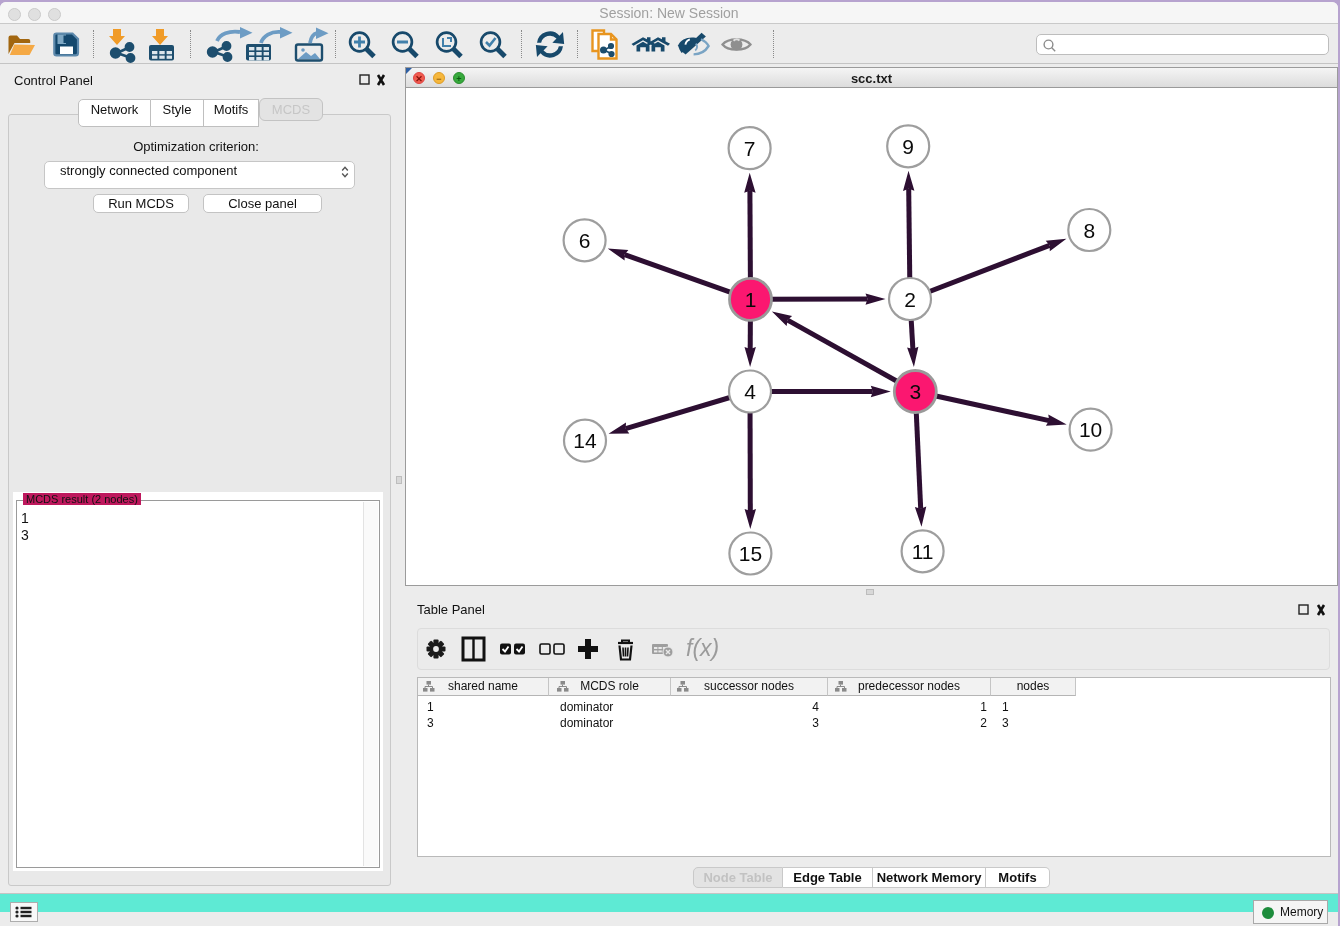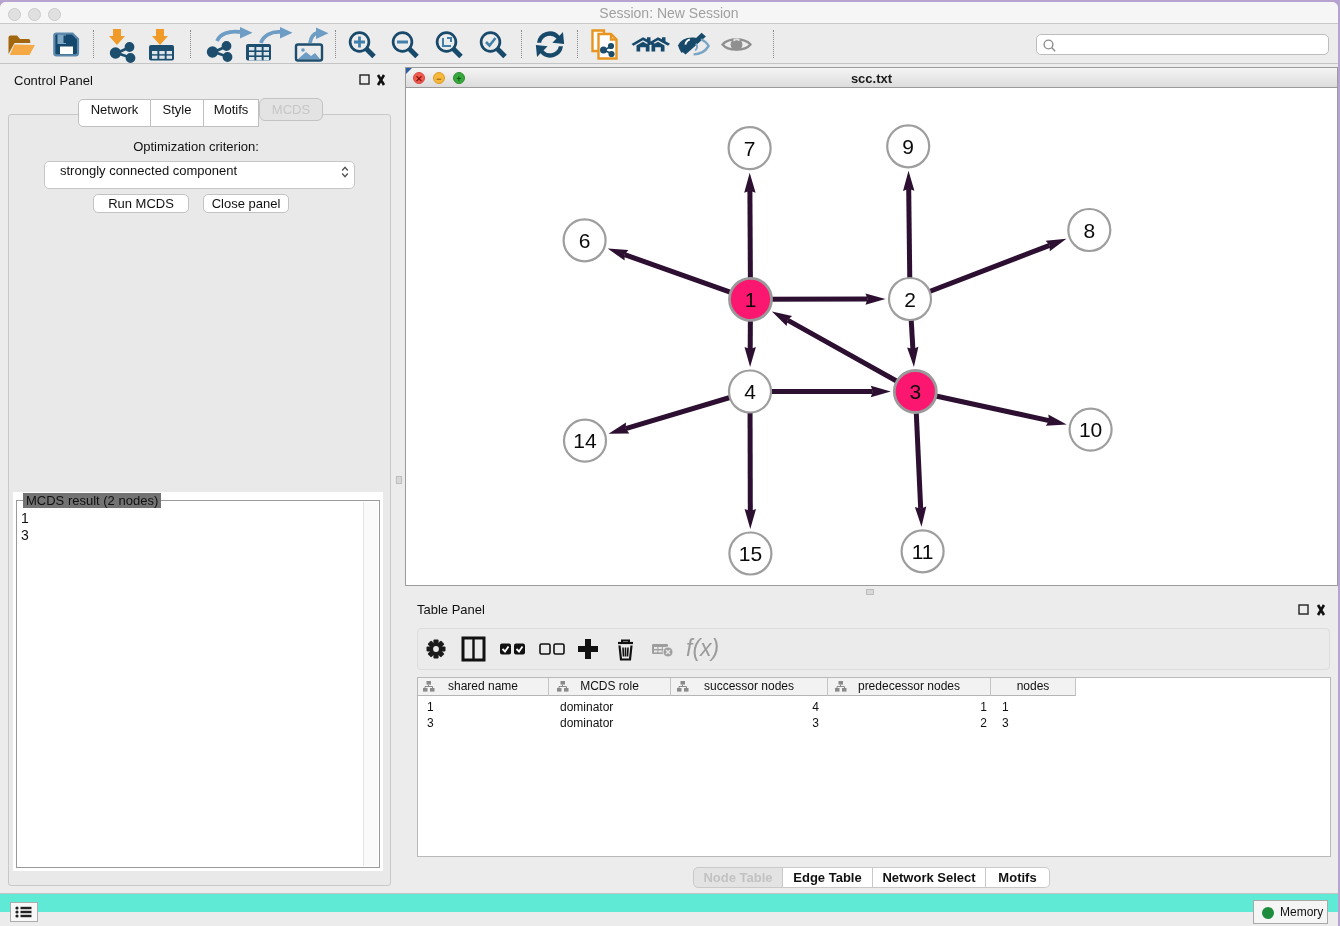--- a/index.html
+++ b/index.html
@@ -15,21 +15,21 @@
 
 .tab{position:absolute;top:97px;height:28px;z-index:3;background:#fff;border:1px solid #bfbfbf;font-size:13px;color:#111;text-align:center;line-height:19px;}
 #tab-mcds{position:absolute;top:96px;height:23px;z-index:2;background:#e3e3e3;border:1px solid #c3c3c3;border-radius:6px;font-size:13px;color:#c6c6c6;text-align:center;line-height:21px;}
 #cp-panel{position:absolute;left:8px;top:112px;width:383px;height:772px;background:#e9e9e9;border:1px solid #c9c9c9;border-radius:3px;}
 #opt-label{position:absolute;left:0;top:137px;width:392px;text-align:center;font-size:13px;color:#111;}
 #dropdown{position:absolute;left:44px;top:159px;width:311px;height:28px;background:#fff;border:1px solid #c6c6c6;border-radius:5px;font-size:13px;color:#111;line-height:18px;padding-left:15px;}
 .btn{position:absolute;top:192px;height:19px;background:#fff;border:1px solid #c3c3c3;border-radius:5px;font-size:13px;color:#111;text-align:center;line-height:17px;}
 
 #mcds-box{position:absolute;left:13px;top:490px;width:370px;height:379px;background:#fff;}
 #mcds-border{position:absolute;left:3px;top:8px;right:3px;bottom:3px;border:1px solid #9a9a9a;}
-#mcds-title{position:absolute;left:10px;top:1px;background:#737373;padding:0 3px;font-size:13px;color:#111;}
+#mcds-title{position:absolute;left:10px;top:1px;background:#be185d;padding:0 3px;font-size:11px;color:#111;}
 #mcds-text{position:absolute;left:8px;top:18px;font-size:14px;color:#111;line-height:17px;}
 #mcds-scroll{position:absolute;right:5px;top:10px;width:15px;bottom:5px;background:#fafafa;border-left:1px solid #e3e3e3;}
 
 #net-win{position:absolute;left:405px;top:65px;width:933px;height:519px;border:1px solid #9b9b9b;background:#fff;}
 #net-titlebar{position:absolute;left:0;top:0;width:100%;height:20px;background:linear-gradient(#f5f5f5,#dcdcdc);border-bottom:1px solid #9a9a9a;}
 #net-title{position:absolute;top:3px;width:100%;text-align:center;font-size:13px;font-weight:700;color:#1a1a1a;}
 .mtl{position:absolute;top:4px;width:12px;height:12px;border-radius:50%;font-size:9px;font-weight:700;text-align:center;line-height:12px;}
 
 #hsplit{position:absolute;left:405px;top:585px;width:933px;height:10px;background:#ececec;}
 
@@ -224,21 +224,21 @@
   <div id="tab-mcds" style="left:259px;width:64px;">MCDS</div>
   <div id="cp-panel"></div>
   <div id="opt-label">Optimization criterion:</div>
   <div id="dropdown">strongly connected component
     <svg style="right:5px;top:4px;" width="8" height="12" viewBox="0 0 10 14">
         <path d="M1.5 5 L5 1.2 L8.5 5" fill="none" stroke="#555" stroke-width="1.8"></path>
         <path d="M1.5 9 L5 12.8 L8.5 9" fill="none" stroke="#555" stroke-width="1.8"></path>
       </svg>
   </div>
   <div class="btn" style="left:93px;width:96px;">Run MCDS</div>
-  <div class="btn" style="left:203px;width:86px;">Close panel</div>
+  <div class="btn" style="left:203px;width:119px;">Close panel</div>
   <div id="mcds-box">
     <div id="mcds-border"></div>
     <div id="mcds-title">MCDS result (2 nodes)</div>
     <div id="mcds-text">1<br>3</div>
     <div id="mcds-scroll"></div>
   </div>
 
   <div id="net-win">
     <svg style="left:0;top:0;z-index:5;" width="6" height="6">
         <polygon points="0,0 6,0 0,6" fill="#2e5fa3"></polygon>
@@ -416,21 +416,21 @@
     <div class="td" style="left:584px;top:21px;">1</div>
     <div class="td" style="left:9px;top:37px;">3</div>
     <div class="td" style="left:142px;top:37px;">dominator</div>
     <div class="td" style="left:253px;top:37px;width:148px;text-align:right;">3</div>
     <div class="td" style="left:410px;top:37px;width:159px;text-align:right;">2</div>
     <div class="td" style="left:584px;top:37px;">3</div>
   </div>
 
   <div class="btab" style="left:693px;width:90px;border-radius:5px 0 0 5px;background:#e3e3e3;color:#c2c2c2;">Node Table</div>
   <div class="btab" style="left:783px;width:90px;border-left:none;">Edge Table</div>
-  <div class="btab" style="left:873px;width:113px;border-left:none;">Network Select</div>
+  <div class="btab" style="left:873px;width:113px;border-left:none;">Network Memory</div>
   <div class="btab" style="left:986px;width:64px;border-left:none;border-radius:0 5px 5px 0;">Motifs</div>
 
   <div id="statusbar">
     <div id="listbtn">
       <svg width="26" height="18" viewBox="0 0 26 18">
           <g fill="#222">
             <circle cx="6" cy="5" r="1.6"></circle>
             <circle cx="6" cy="9" r="1.6"></circle>
             <circle cx="6" cy="13" r="1.6"></circle>
             <rect x="9.5" y="3.8" width="11" height="2.4"></rect>

